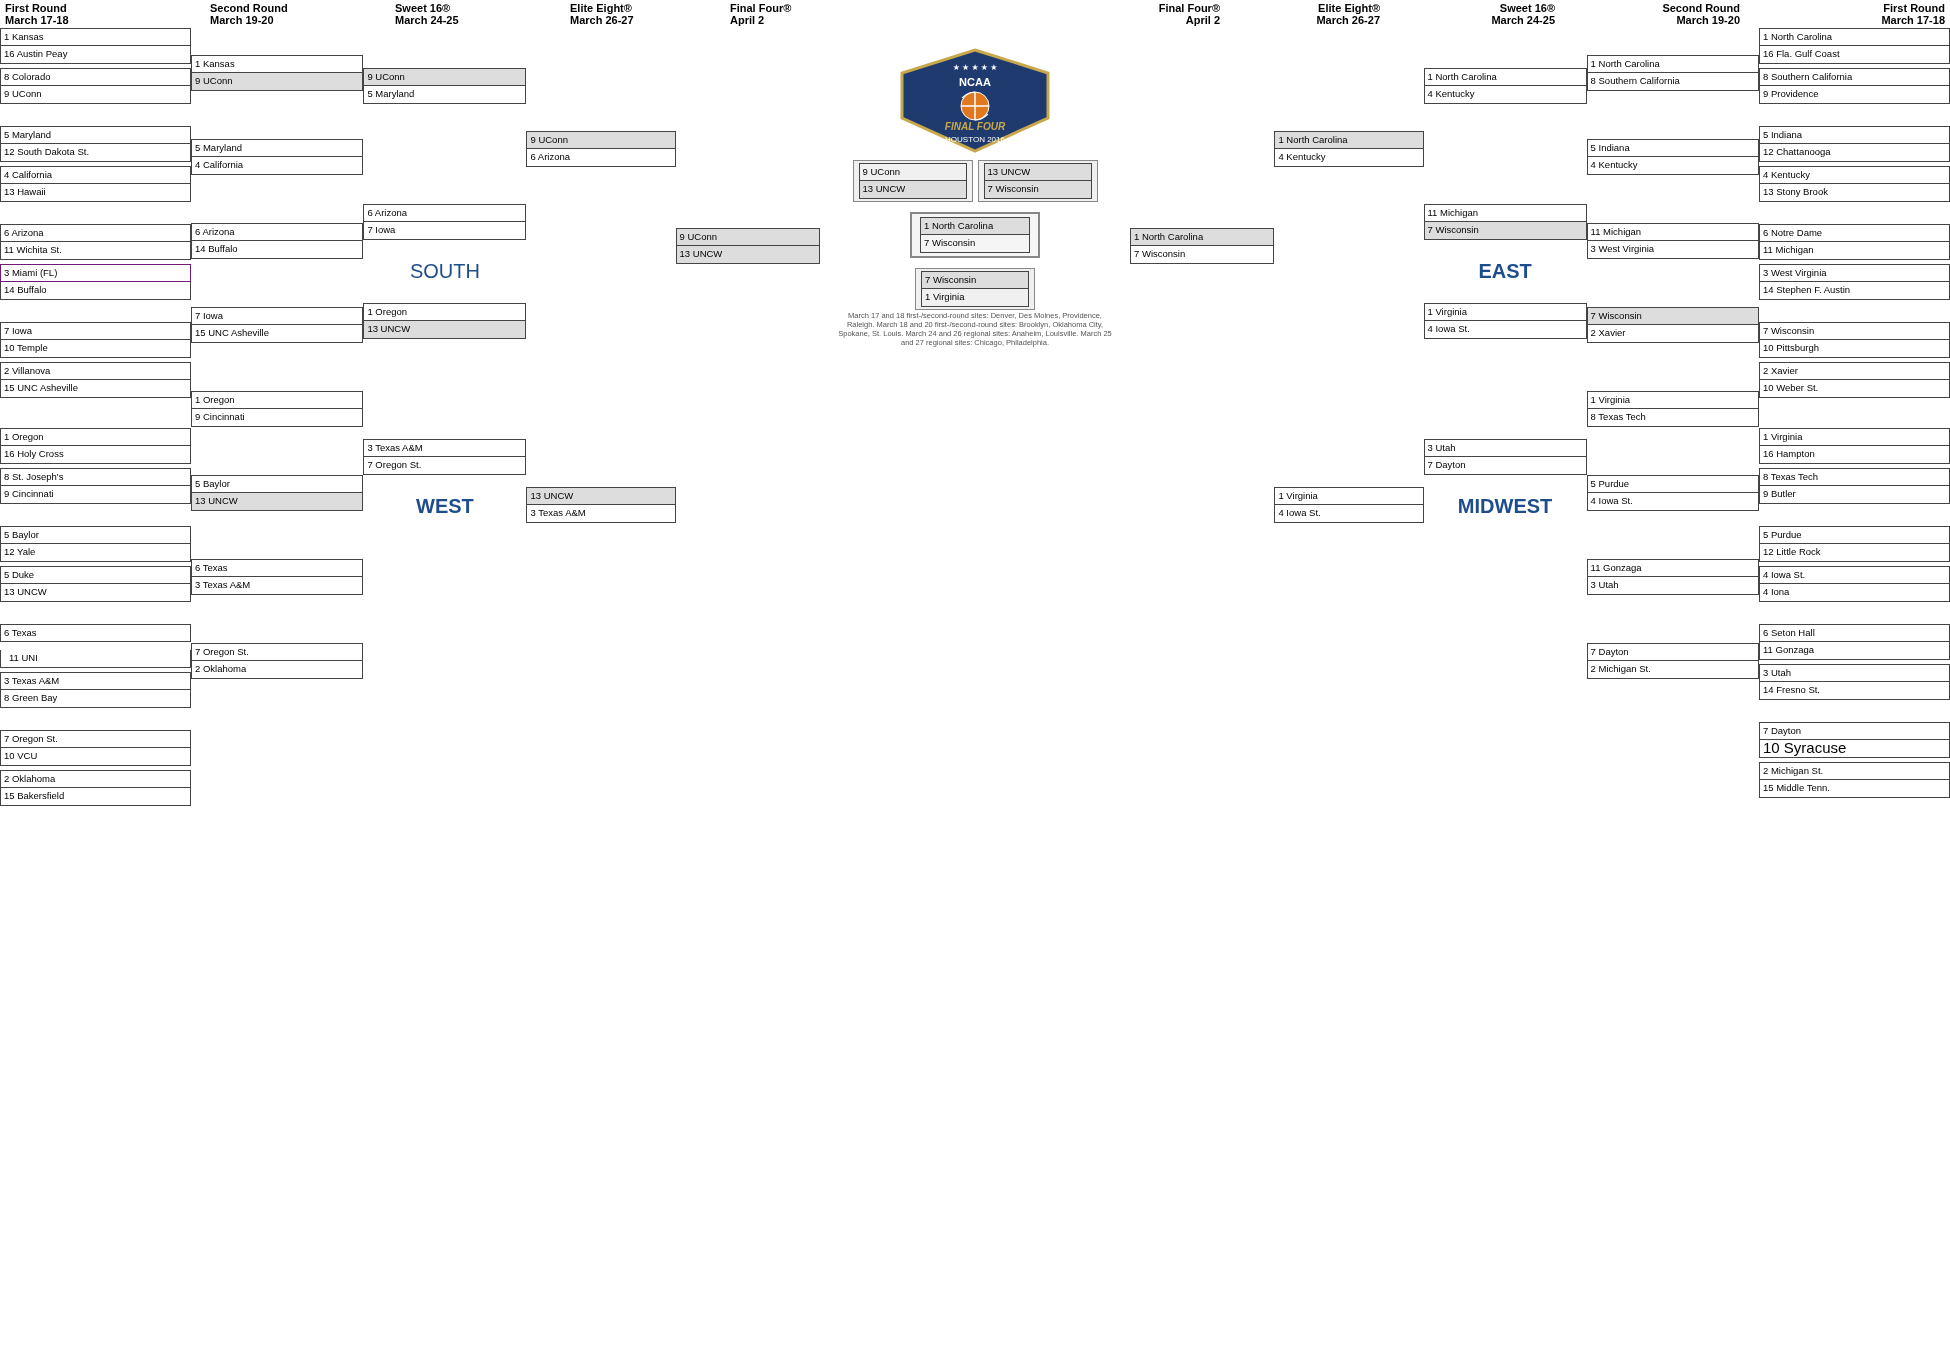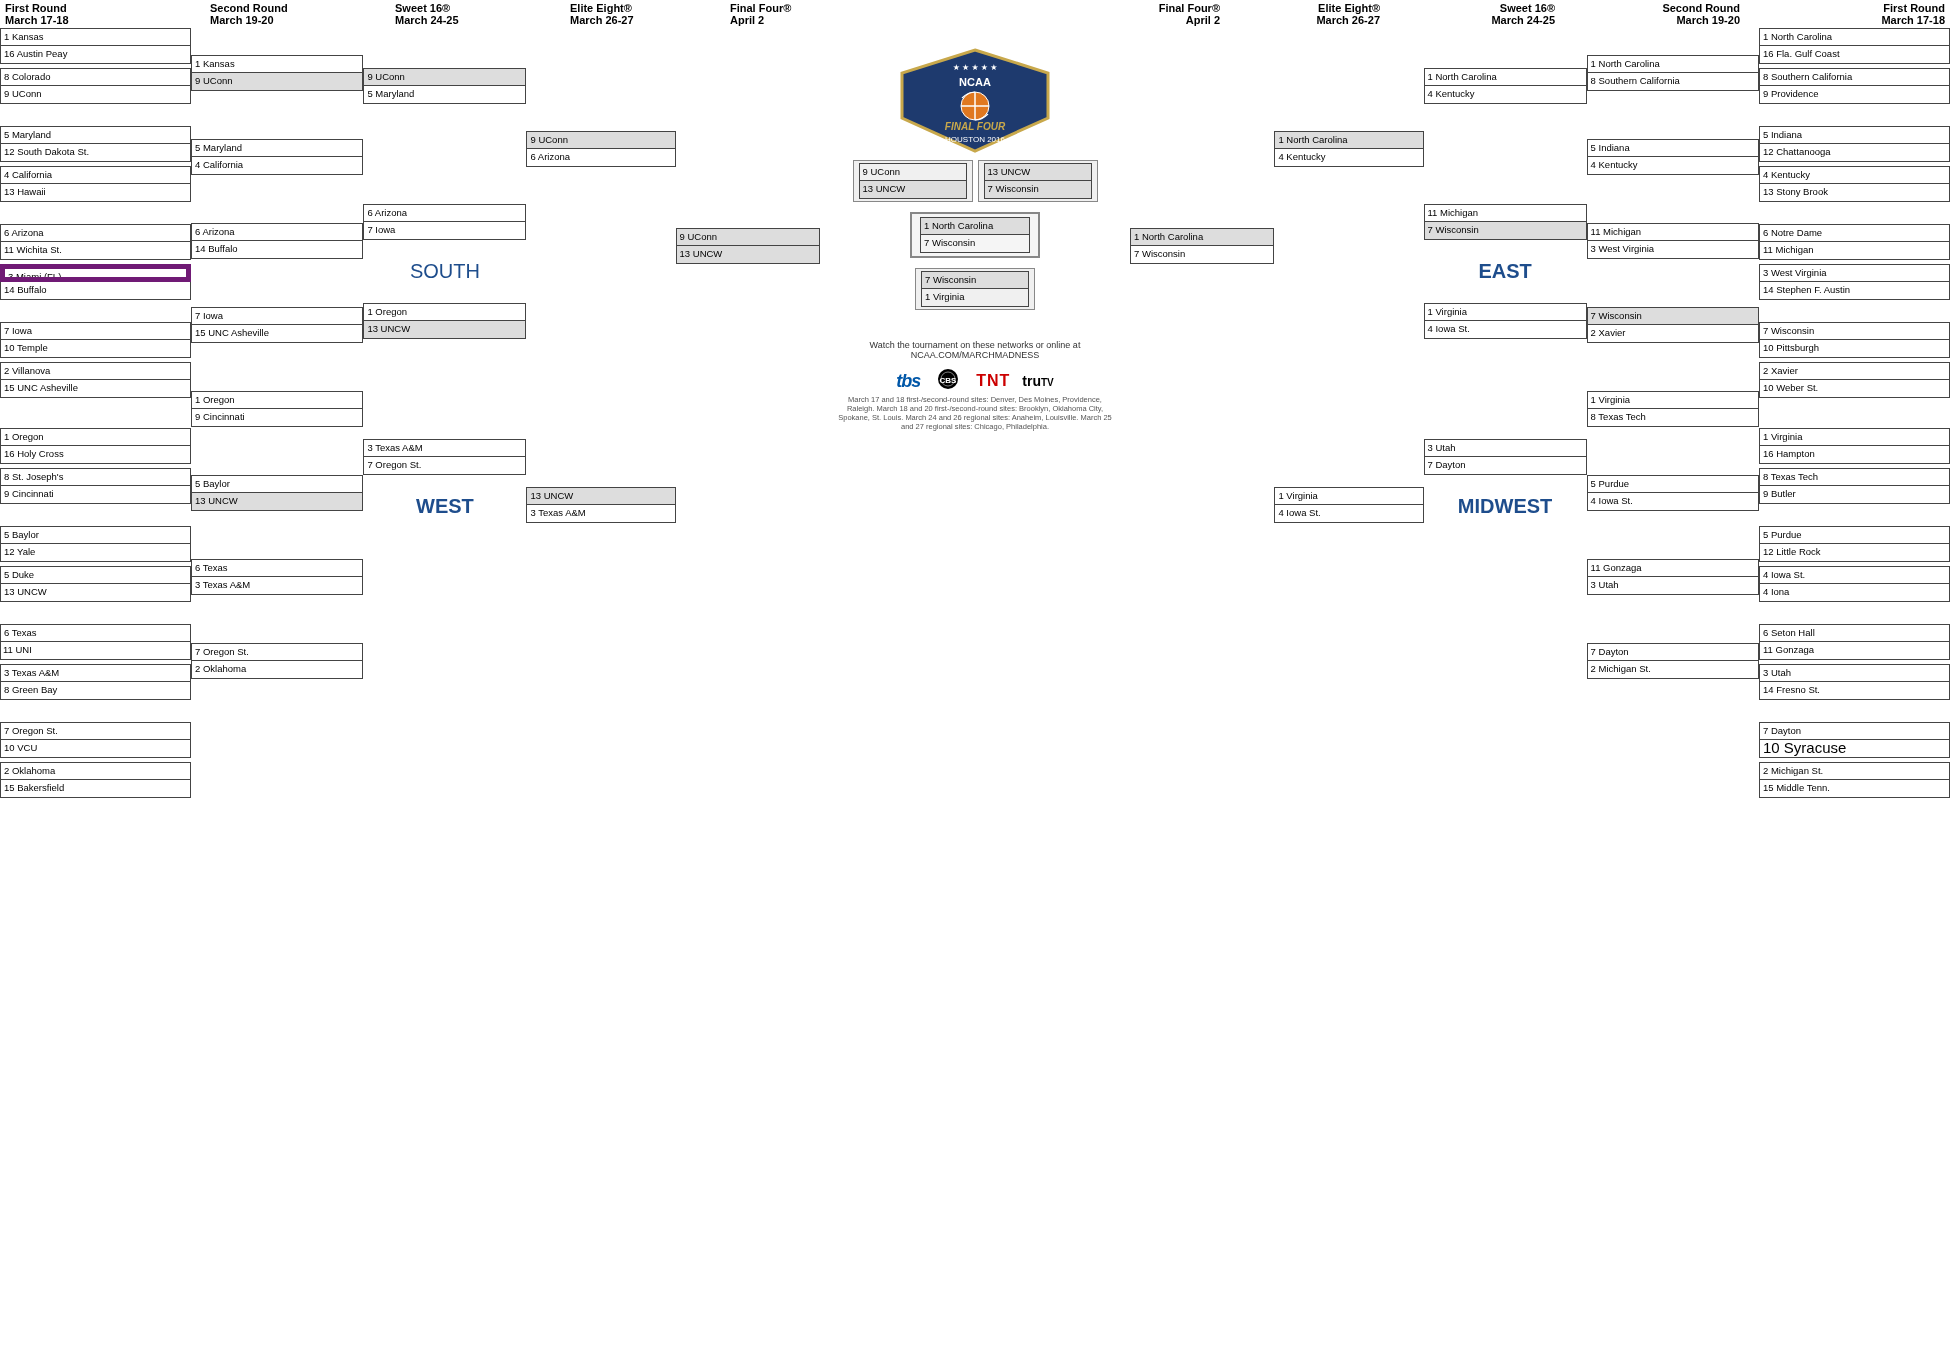--- a/index.html
+++ b/index.html
@@ -90,21 +90,21 @@
       <div style="height:22px;"></div>
       <div style="border:1px solid #444; height:18px; line-height:16px; font-size:9.5px; padding:0 3px; overflow:hidden;">5 Maryland</div>
       <div style="border:1px solid #444; border-top:none; height:18px; line-height:16px; font-size:9.5px; padding:0 3px; overflow:hidden;">12 South Dakota St.</div>
       <div style="height:4px;"></div>
       <div style="border:1px solid #444; height:18px; line-height:16px; font-size:9.5px; padding:0 3px; overflow:hidden;">4 California</div>
       <div style="border:1px solid #444; border-top:none; height:18px; line-height:16px; font-size:9.5px; padding:0 3px; overflow:hidden;">13 Hawaii</div>
       <div style="height:22px;"></div>
       <div style="border:1px solid #444; height:18px; line-height:16px; font-size:9.5px; padding:0 3px; overflow:hidden;">6 Arizona</div>
       <div style="border:1px solid #444; border-top:none; height:18px; line-height:16px; font-size:9.5px; padding:0 3px; overflow:hidden;">11 Wichita St.</div>
       <div style="height:4px;"></div>
-      <div style="border:5px solid #701a75; height:18px; line-height:16px; font-size:9.5px; padding:0 3px; overflow:hidden;">3 Miami (FL)</div>
+      <div style="border:1px solid #701a75; height:18px; line-height:16px; font-size:9.5px; padding:0 3px; overflow:hidden;">3 Miami (FL)</div>
       <div style="border:1px solid #444; border-top:none; height:18px; line-height:16px; font-size:9.5px; padding:0 3px; overflow:hidden;">14 Buffalo</div>
       <div style="height:22px;"></div>
       <div style="border:1px solid #444; height:18px; line-height:16px; font-size:9.5px; padding:0 3px; overflow:hidden;">7 Iowa</div>
       <div style="border:1px solid #444; border-top:none; height:18px; line-height:16px; font-size:9.5px; padding:0 3px; overflow:hidden;">10 Temple</div>
       <div style="height:4px;"></div>
       <div style="border:1px solid #444; height:18px; line-height:16px; font-size:9.5px; padding:0 3px; overflow:hidden;">2 Villanova</div>
       <div style="border:1px solid #444; border-top:none; height:18px; line-height:16px; font-size:9.5px; padding:0 3px; overflow:hidden;">15 UNC Asheville</div>
 
       <div style="height:30px;"></div>
 
@@ -114,21 +114,21 @@
       <div style="border:1px solid #444; height:18px; line-height:16px; font-size:9.5px; padding:0 3px; overflow:hidden;">8 St. Joseph's</div>
       <div style="border:1px solid #444; border-top:none; height:18px; line-height:16px; font-size:9.5px; padding:0 3px; overflow:hidden;">9 Cincinnati</div>
       <div style="height:22px;"></div>
       <div style="border:1px solid #444; height:18px; line-height:16px; font-size:9.5px; padding:0 3px; overflow:hidden;">5 Baylor</div>
       <div style="border:1px solid #444; border-top:none; height:18px; line-height:16px; font-size:9.5px; padding:0 3px; overflow:hidden;">12 Yale</div>
       <div style="height:4px;"></div>
       <div style="border:1px solid #444; height:18px; line-height:16px; font-size:9.5px; padding:0 3px; overflow:hidden;">5 Duke</div>
       <div style="border:1px solid #444; border-top:none; height:18px; line-height:16px; font-size:9.5px; padding:0 3px; overflow:hidden;">13 UNCW</div>
       <div style="height:22px;"></div>
       <div style="border:1px solid #444; height:18px; line-height:16px; font-size:9.5px; padding:0 3px; overflow:hidden;">6 Texas</div>
-      <div style="border:1px solid #444; border-top:none; height:18px; line-height:16px; font-size:9.5px; padding:0 2px; overflow:hidden;">11 UNI</div>
+      <div style="border:1px solid #444; border-top:none; height:18px; line-height:16px; font-size:9.5px; padding:0 8px; overflow:hidden;margin-top:8px;">11 UNI</div>
       <div style="height:4px;"></div>
       <div style="border:1px solid #444; height:18px; line-height:16px; font-size:9.5px; padding:0 3px; overflow:hidden;">3 Texas A&amp;M</div>
       <div style="border:1px solid #444; border-top:none; height:18px; line-height:16px; font-size:9.5px; padding:0 3px; overflow:hidden;">8 Green Bay</div>
       <div style="height:22px;"></div>
       <div style="border:1px solid #444; height:18px; line-height:16px; font-size:9.5px; padding:0 3px; overflow:hidden;">7 Oregon St.</div>
       <div style="border:1px solid #444; border-top:none; height:18px; line-height:16px; font-size:9.5px; padding:0 3px; overflow:hidden;">10 VCU</div>
       <div style="height:4px;"></div>
       <div style="border:1px solid #444; height:18px; line-height:16px; font-size:9.5px; padding:0 3px; overflow:hidden;">2 Oklahoma</div>
       <div style="border:1px solid #444; border-top:none; height:18px; line-height:16px; font-size:9.5px; padding:0 3px; overflow:hidden;">15 Bakersfield</div>
     </div>
@@ -245,36 +245,20 @@
         </div>
 
         <div style="display:flex; gap:5px; margin-top:5px;">
           <div style="border:1px solid #888; padding:2px 5px; background:#f0f0f0; min-width:120px;">
             <div style="border:1px solid #444; height:18px; line-height:16px; font-size:9.5px; padding:0 3px; background:#ddd;">7 Wisconsin</div>
             <div style="border:1px solid #444; border-top:none; height:18px; line-height:16px; font-size:9.5px; padding:0 3px;">1 Virginia</div>
           </div>
         </div>
       </div>
 
-      <div style="margin-top:30px; text-align:center;">
-        <div style="font-size:9px; color:#333; margin-bottom:8px;">Watch the tournament on these networks
-or online at NCAA.COM/MARCHMADNESS</div>
-        <div style="display:flex; align-items:center; justify-content:center; gap:12px;">
-          <span style="font-size:18px; font-weight:bold; color:#0057a8; font-style:italic; letter-spacing:-1px;">tbs</span>
-          <span style="font-size:16px; font-weight:bold; color:#000;">
-            <svg width="32" height="22" viewBox="0 0 32 22">
-              <circle cx="16" cy="11" r="10" fill="#000"></circle>
-              <circle cx="16" cy="11" r="7" fill="#000" stroke="white" stroke-width="0.5"></circle>
-              <text x="16" y="15" text-anchor="middle" fill="white" font-size="8" font-weight="bold">CBS</text>
-            </svg>
-          </span>
-          <span style="font-size:16px; font-weight:900; color:#cc0000; letter-spacing:1px;">TNT</span>
-          <span style="font-size:14px; font-weight:bold; color:#000;">tru<span style="font-size:10px;">TV</span></span>
-        </div>
-      </div>
 
       <div style="margin-top:1px; font-size:7.5px; text-align:center; color:#555; padding:0 5px; max-width:290px;">March 17 and 18 first-/second-round sites: Denver, Des Moines, Providence, Raleigh. March 18 and 20 first-/second-round sites: Brooklyn, Oklahoma City, Spokane, St. Louis.
 March 24 and 26 regional sites: Anaheim, Louisville. March 25 and 27 regional sites: Chicago, Philadelphia.</div>
     </div>
 
     <div style="width:155px; display:flex; flex-direction:column; padding-top:200px;">
       <div style="border:1px solid #444; height:18px; line-height:16px; font-size:9.5px; padding:0 3px; overflow:hidden; background:#ddd;">1 North Carolina</div>
       <div style="border:1px solid #444; border-top:none; height:18px; line-height:16px; font-size:9.5px; padding:0 3px; overflow:hidden;">7 Wisconsin</div>
     </div>
 

